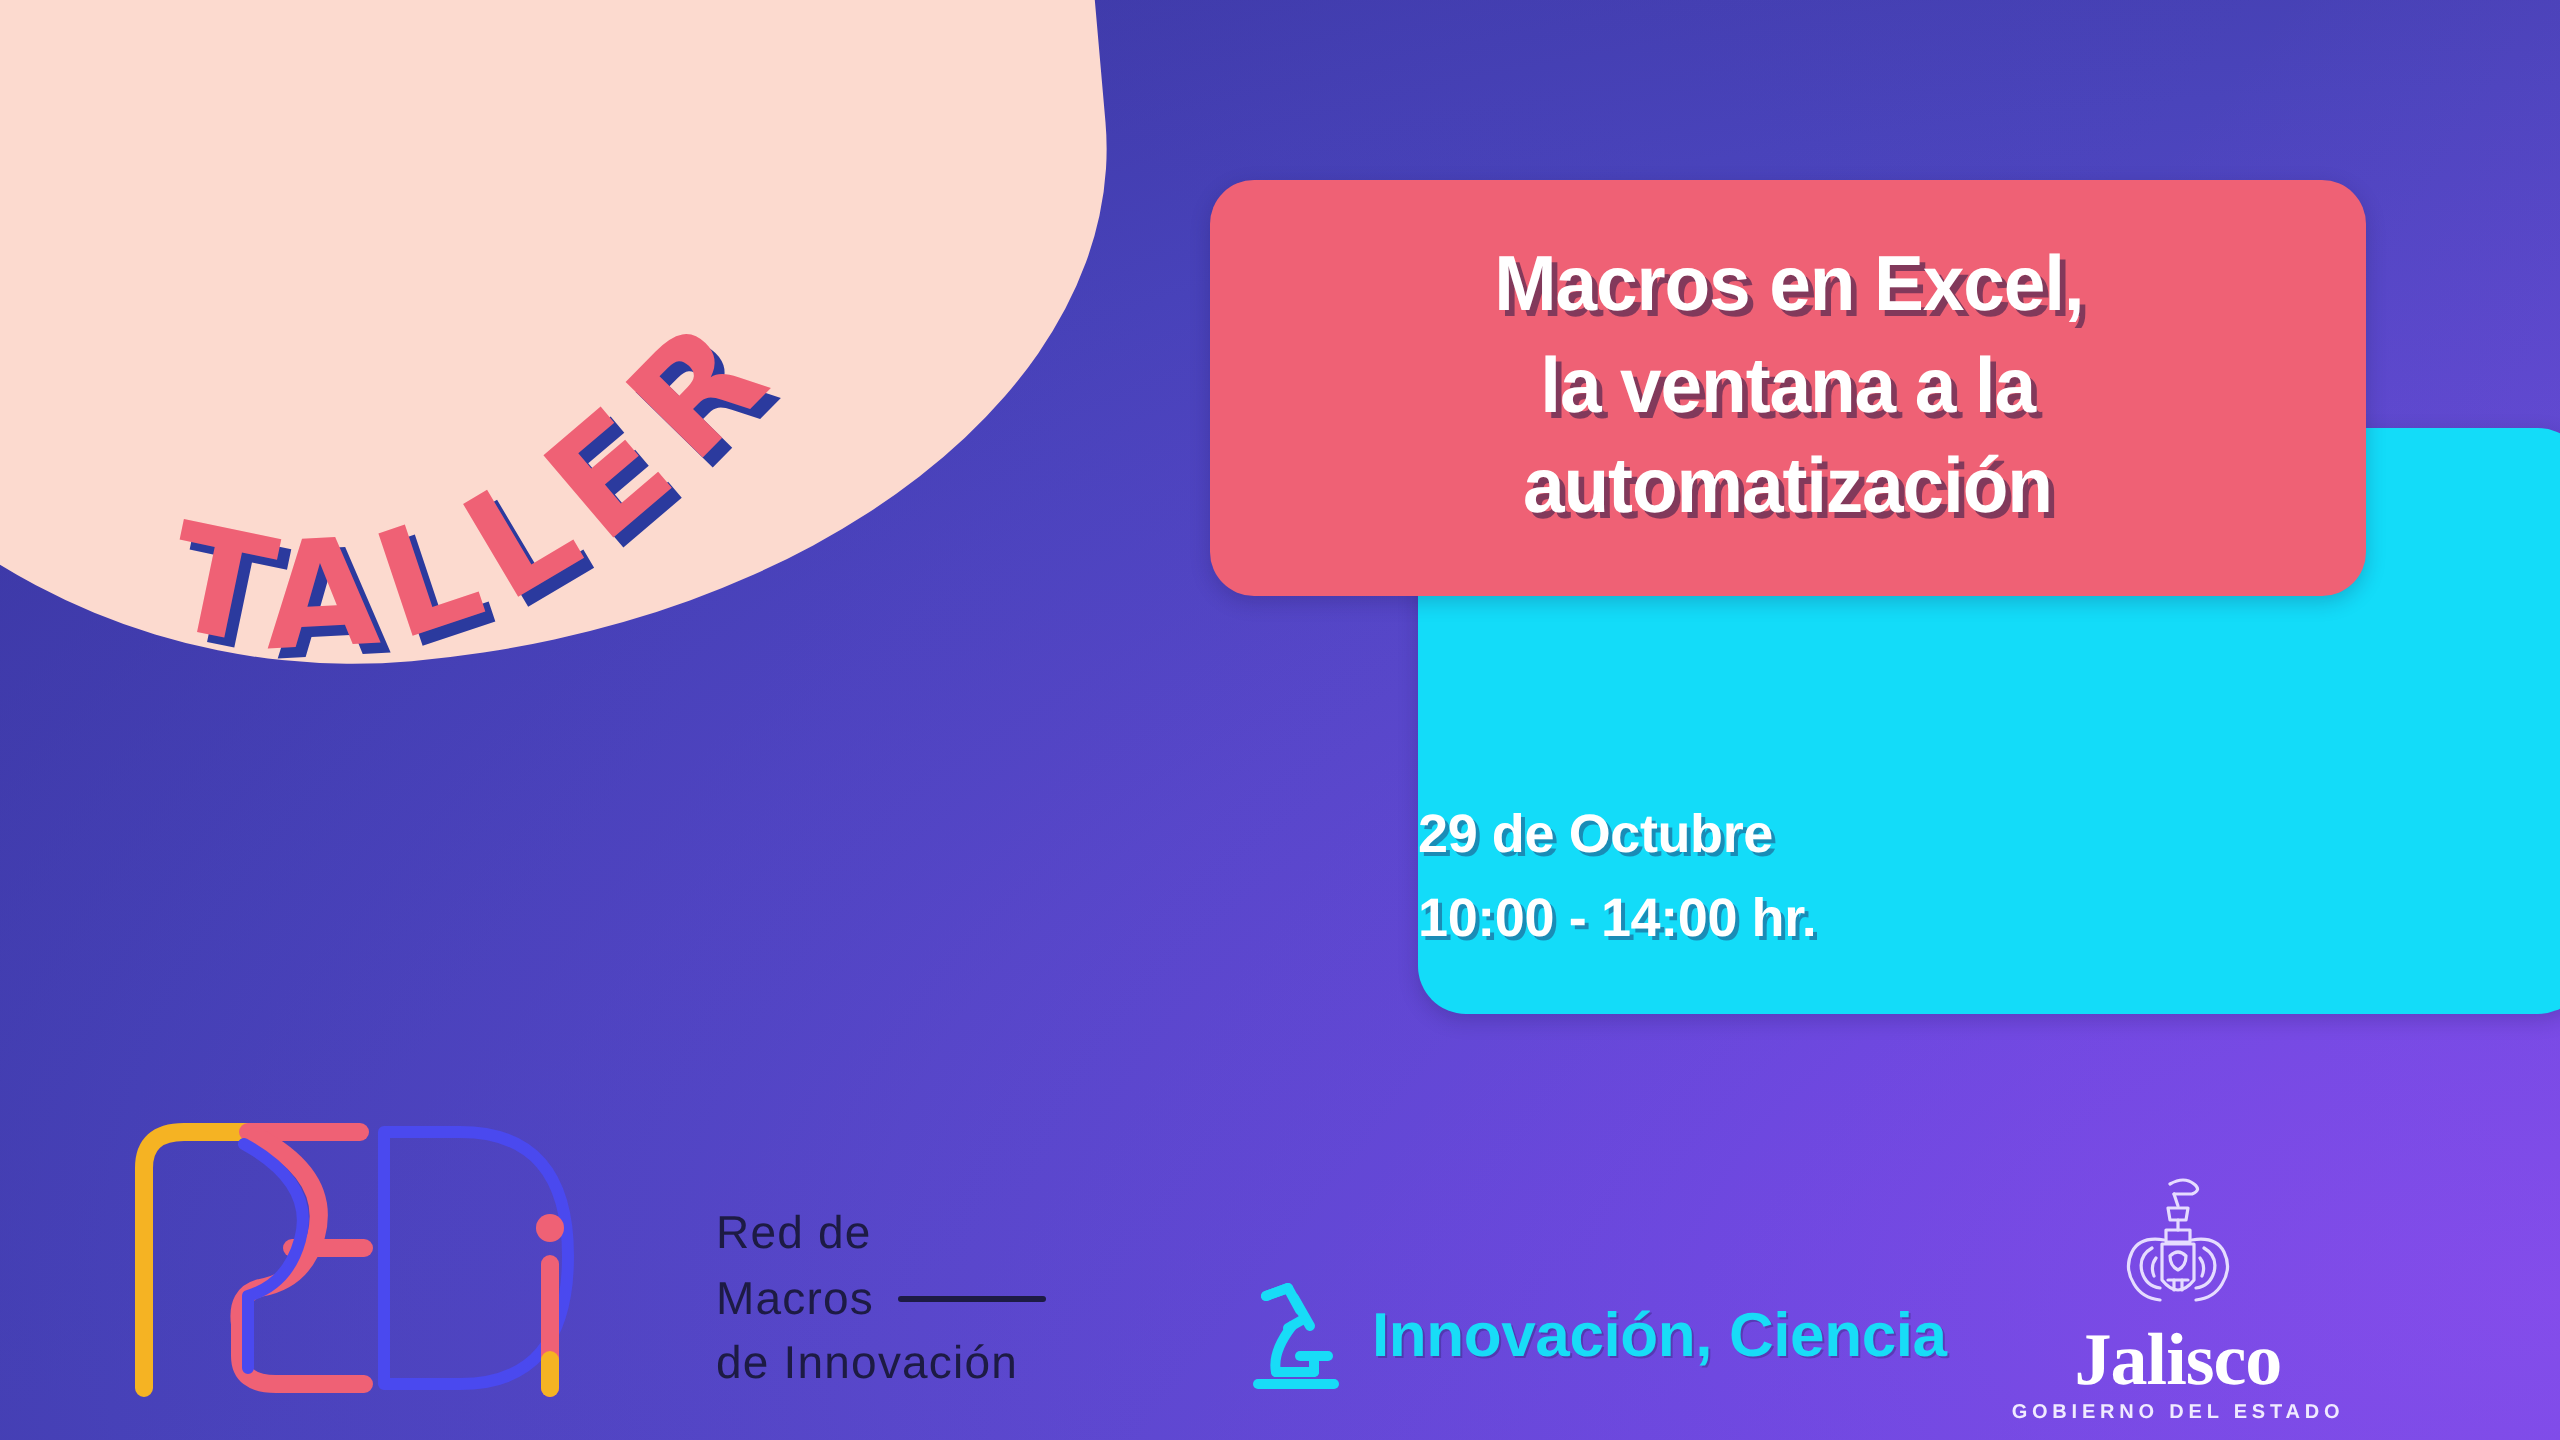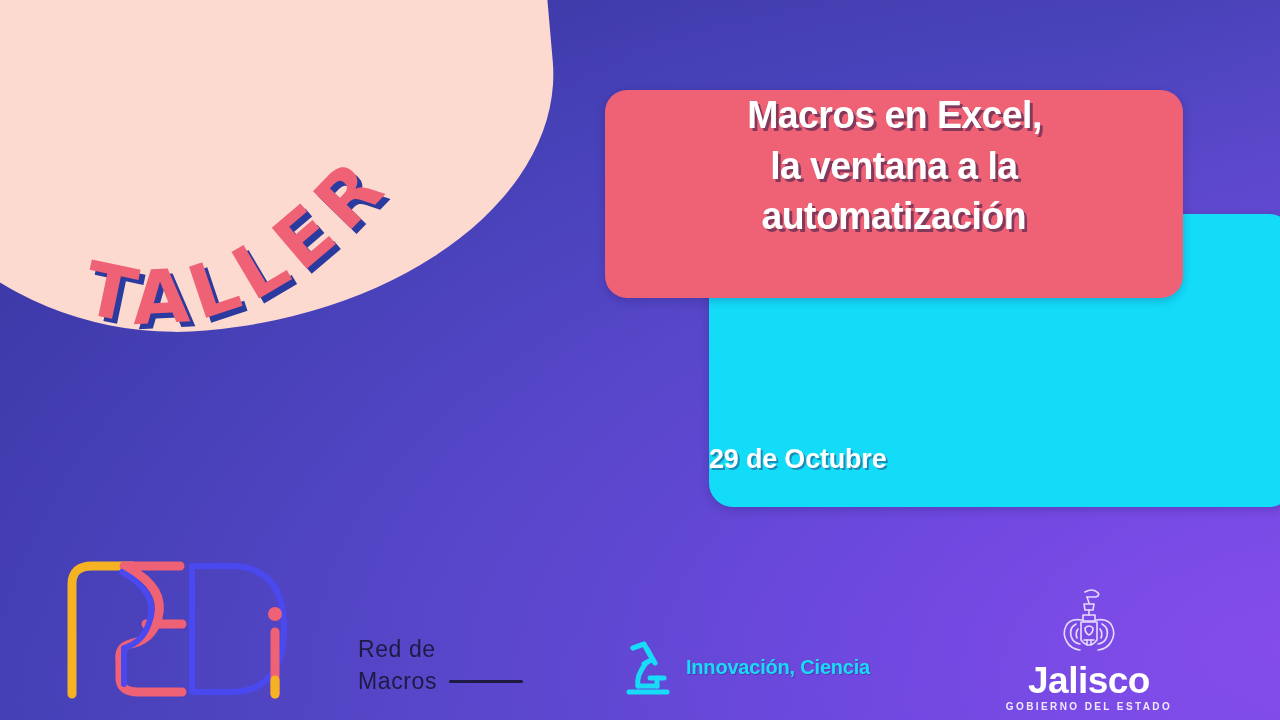--- a/index.html
+++ b/index.html
@@ -72,20 +72,21 @@
   }
   #title-card {
     position:absolute;
     left:0px; top:0px;
     width:578px; height:208px;
     background:#ef6175;
     border-radius:22px;
     display:flex;
     flex-direction:column;
     align-items:center;
+    justify-content:center;
     box-shadow:0 3px 10px rgba(28,20,70,0.22);
   }
   .title-line {
     color:#ffffff;
     font-size:39px;
     font-weight:bold;
     line-height:1.30;
     letter-spacing:-0.6px;
     text-shadow:3px 3px 0 rgba(40,26,70,0.55);
     white-space:nowrap;
@@ -107,38 +108,39 @@
     font-weight:500;
   }
   #redi-words .rw-row { display:flex; align-items:center; gap:12px; white-space:nowrap; }
   #redi-rule { display:inline-block; width:74px; height:3px; background:#1d1b44; border-radius:2px; }
 
   #ict-logo { position:absolute; left:624px; bottom:22px; display:flex; align-items:center; gap:14px; }
   #microscope-icon { width:48px; height:60px; flex:0 0 auto; }
   #microscope-icon svg { width:100%; height:100%; }
   #ict-words {
     color:#18dcf7;
-    font-size:20px;
+    font-size:31px;
     font-weight:bold;
     line-height:1.28;
     letter-spacing:-0.2px;
     text-shadow:1px 1px 0 rgba(30,22,80,0.30);
     white-space:nowrap;
   }
 
   #jalisco-logo { position:absolute; left:1000px; bottom:8px; width:178px; text-align:center; }
   #jalisco-crest { width:70px; height:76px; margin:0 auto; }
   #jalisco-crest svg { width:100%; height:100%; }
   #jalisco-name {
     color:#ffffff;
     font-size:37px;
     font-weight:bold;
     letter-spacing:-0.5px;
     line-height:1.02;
     margin-top:-2px;
+    font-family:Liberation Serif, serif;
   }
   #jalisco-sub {
     color:#f0eaff;
     font-size:10px;
     font-weight:bold;
     letter-spacing:2.4px;
     margin-top:1px;
   }
 </style>
 </head>
@@ -160,20 +162,21 @@
       <text class="taller-main" font-family="'DejaVu Sans', sans-serif" font-size="74" font-weight="bold" letter-spacing="9">
         <textPath href="#arcPath" startOffset="2%">TALLER</textPath>
       </text>
     </svg>
   </div>
 
   <div id="info-cluster">
 
     <div id="date-card">
       <div class="date-line">29 de Octubre</div>
+      <div class="date-line">10:00 - 14:00 hr.</div>
     </div>
 
     <div id="title-card">
       <div class="title-line">Macros en Excel,</div>
       <div class="title-line">la ventana a la</div>
       <div class="title-line">automatización</div>
     </div>
 
   </div>
 
@@ -197,20 +200,23 @@
       </svg>
     </div>
 
     <div id="redi-words">
       <div class="rw-row">
         <span>Red de</span>
       </div>
       <div class="rw-row">
         <span>Macros</span>
         <span id="redi-rule"></span>
+      </div>
+      <div class="rw-row">
+        <span>de Innovación</span>
       </div>
     </div>
 
     <div id="ict-logo">
       <div id="microscope-icon">
         <svg viewBox="0 0 48 60" xmlns="http://www.w3.org/2000/svg" fill="none" stroke="#18dcf7" stroke-width="5" stroke-linecap="round" stroke-linejoin="round">
           <path d="M9 10 L20 6 L26 17"></path>
           <path d="M20 6 L9 10"></path>
           <path d="M23 11 L31 25"></path>
           <path d="M27 22 L20 26"></path>

